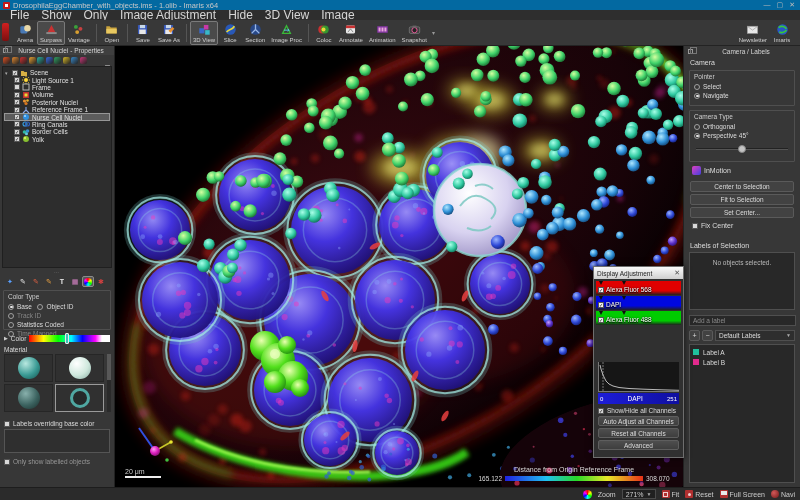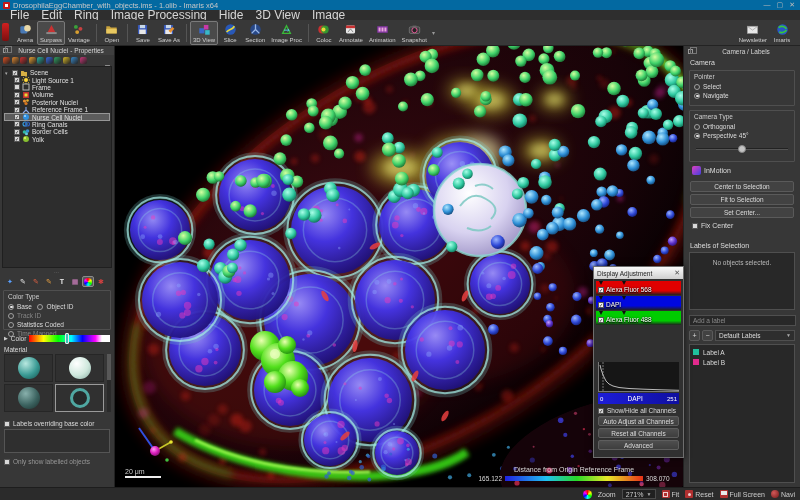--- a/index.html
+++ b/index.html
@@ -146,23 +146,23 @@
     <div class="title-text">DrosophilaEggChamber_with_objects.ims - 1.olib - Imaris x64</div>
     <div class="win-btns">
       <span class="win-btn">—</span>
       <span class="win-btn">▢</span>
       <span class="win-btn">✕</span>
     </div>
   </div>
 
   <div class="menubar" id="menu-items">
       <span class="menu-item">File</span>
-      <span class="menu-item">Edit</span>
-      <span class="menu-item">Ring</span>
-      <span class="menu-item">Image Processing</span>
+      <span class="menu-item">Show</span>
+      <span class="menu-item">Only</span>
+      <span class="menu-item">Image Adjustment</span>
       <span class="menu-item">Hide</span>
       <span class="menu-item">3D View</span>
       <span class="menu-item">Image</span>
     </div>
 
   <div class="toolbar">
     <div class="tb-edge"></div>
     <div style="display:flex;align-items:center" id="tb-items">
         <div class="tb-btn">
           <div class="tb-ico">

